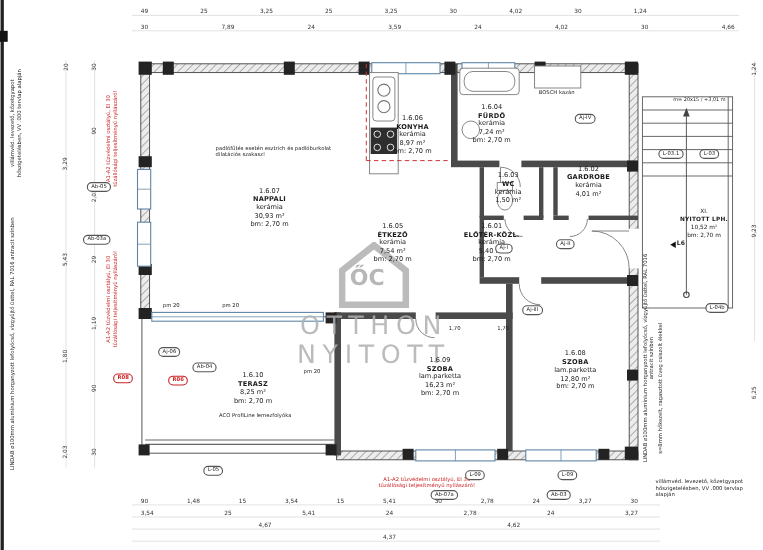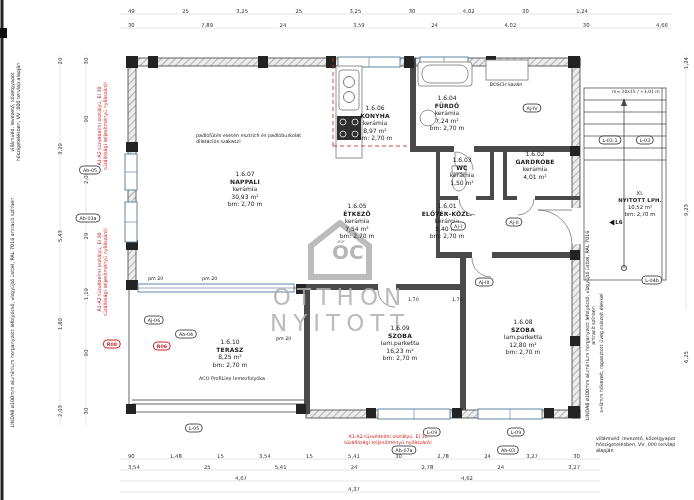--- a/index.html
+++ b/index.html
@@ -179,21 +179,21 @@
 
     <g stroke="#cc3333" stroke-width="0.9" stroke-dasharray="4,3" fill="none">
       <line x1="333" y1="58" x2="333" y2="146"></line>
       <line x1="333" y1="146" x2="410" y2="146"></line>
     </g>
   </svg>
 
   <svg class="abs wm" style="left:308px;top:220px" width="64" height="60" viewBox="0 0 64 60">
     <path d="M32 3 L61 26 L61 57 L3 57 L3 26 Z" fill="none" stroke="#b0b0b0" stroke-width="6"></path>
   </svg>
-  <div class="wm-mono" style="left:332px;top:240px">ŐC</div>
+  <div class="wm-mono" style="left:318px;top:240px">ŐC</div>
   <div class="wm-word" style="left:250px;top:284px;width:180px">OTTHON</div>
   <div class="wm-word" style="left:245px;top:310px;width:190px">NYITOTT</div>
 
   <div class="room-label" style="left:205px;top:170px">
     <div>1.6.07</div>
     <div class="rname">NAPPALI</div>
     <div>kerámia</div>
     <div>30,93 m²</div>
     <div>bm: 2,70 m</div>
   </div>

